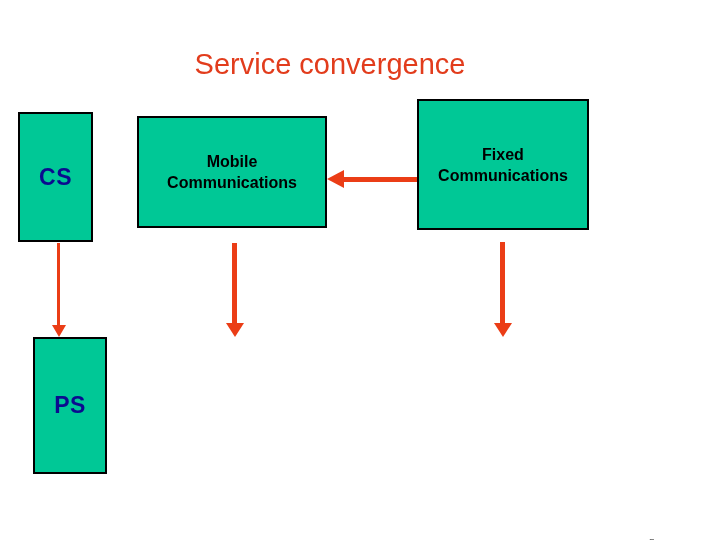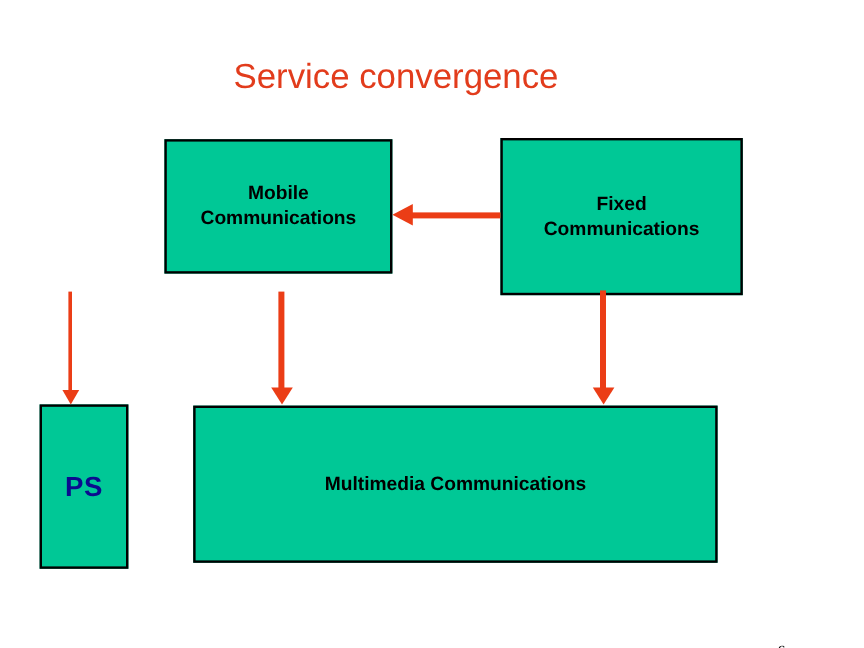--- a/index.html
+++ b/index.html
@@ -30,21 +30,21 @@
     border: 2px solid #000000;
     box-sizing: border-box;
     display: flex;
     flex-direction: column;
     align-items: center;
     justify-content: center;
     text-align: center;
   }
   .box-cs   { left: 18px;  top: 72px;  width: 75px;  height: 130px; }
   .box-mob  { left: 137px; top: 76px;  width: 190px; height: 112px; }
-  .box-fix  { left: 417px; top: 75px;  width: 202px; height: 131px; text-align: center; }
+  .box-fix  { left: 417px; top: 59px;  width: 172px; height: 131px; text-align: center; }
   .box-ps   { left: 33px;  top: 297px; width: 74px;  height: 137px; }
   .box-mm   { left: 161px; top: 298px; width: 437px; height: 131px; }
   .navy-label {
     color: #0B0B8F;
     font-weight: bold;
     font-size: 23px;
     letter-spacing: 0.5px;
   }
   .black-label {
     color: #000000;
@@ -85,38 +85,38 @@
     color: #000000;
   }
 </style>
 </head>
 <body>
 
 <div class="slide">
 
   <div class="title">Service convergence</div>
 
+  <div class="box box-cs">
+    <span class="navy-label">CS</span>
+  </div>
 
   <div class="box box-mob">
     <div class="black-label">Mobile</div>
     <div class="black-label">Communications</div>
   </div>
 
   <div class="box box-fix">
     <div class="black-label">Fixed</div>
     <div class="black-label">Communications</div>
   </div>
 
   <div class="box box-ps">
     <span class="navy-label">PS</span>
   </div>
 
-  <div class="box box-mm">
-    <div class="black-label">Multimedia Communications</div>
-  </div>
 
   <div>
     <div class="shaft" style="left:57px; top:203px; width:3px; height:83px;"></div>
     <div class="head head-down-small" style="left:52px; top:285px;"></div>
   </div>
 
   <div>
     <div class="shaft" style="left:232px; top:203px; width:5px; height:81px;"></div>
     <div class="head head-down-big" style="left:226px; top:283px;"></div>
   </div>

